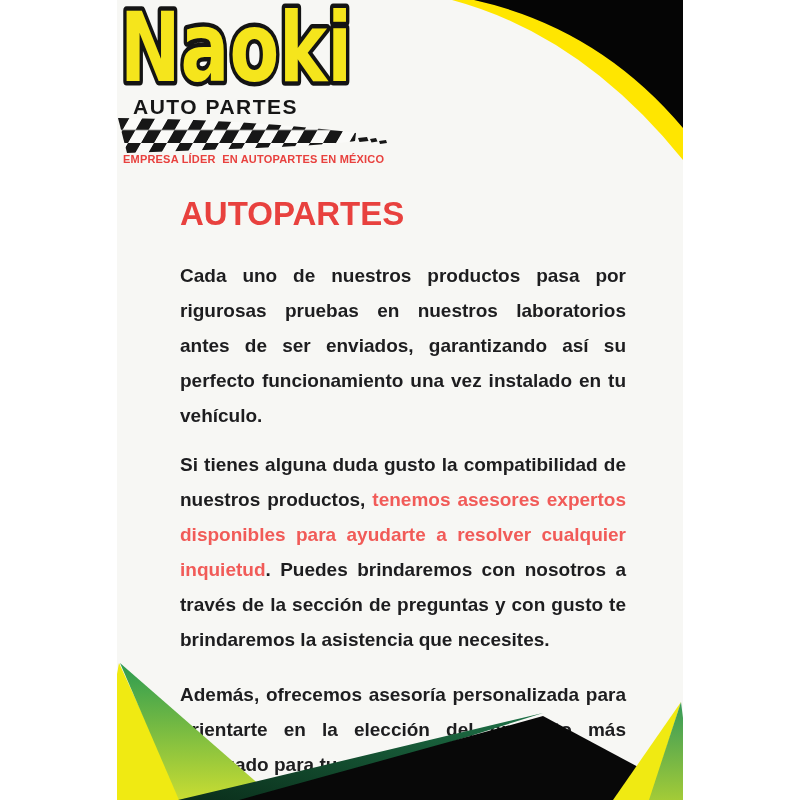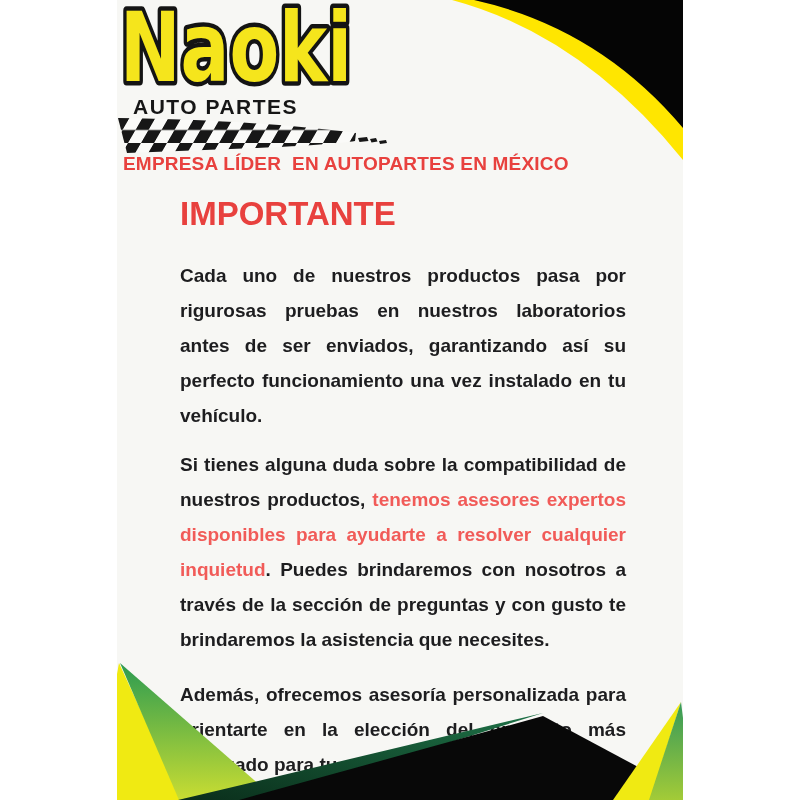--- a/index.html
+++ b/index.html
@@ -24,21 +24,21 @@
   }
   .abs{position:absolute;}
   .corner-svg{left:0;top:0;width:566px;height:170px;}
   .naoki-svg{left:0;top:0;width:366px;height:96px;}
   .autopartes{
     left:16px;top:95px;font-size:21px;font-weight:700;letter-spacing:1.5px;
     color:#161616;white-space:pre;
   }
   .flag-svg{left:0;top:117px;width:272px;height:38px;}
   .tagline{
-    left:6px;top:153px;font-size:19px;font-weight:700;
+    left:6px;top:153px;font-size:11px;font-weight:700;
     color:var(--accent-red);letter-spacing:0.2px;white-space:pre;
   }
   .heading{
     left:63px;top:197px;font-size:33px;font-weight:700;line-height:1;
     color:var(--accent-red);letter-spacing:0px;white-space:pre;
   }
   .copy{
     left:63px;top:258px;width:446px;
     font-size:19px;font-weight:700;line-height:35px;color:var(--text-dark);
     text-align:justify;
@@ -72,25 +72,25 @@
         <rect width="13" height="13" fill="#171717"></rect>
         <rect x="13" y="13" width="13" height="13" fill="#171717"></rect>
       </pattern>
     </defs>
     <path d="M1,1 L10,36 L140,31 C190,29 225,26 238,24 L239,16 C180,8 90,2 1,1 Z" fill="url(#chk)"></path>
     <path d="M241,21 l9,-1 1.5,4 -9,1 z M253,22 l6,-1 1.5,3.5 -6,1 z M262,24 l7,-1 1,3 -7,1 z" fill="#171717"></path>
   </svg>
 
   <div class="abs tagline">EMPRESA LÍDER  EN AUTOPARTES EN MÉXICO</div>
 
-  <h1 class="abs heading" style="margin:0">IMPORTANTE</h1>
+  <h1 class="abs heading" style="margin:0">AUTOPARTES</h1>
 
   <div class="abs copy">
     <p class="p1"><span>Cada uno de nuestros productos pasa por rigurosas pruebas en nuestros laboratorios antes de ser enviados, garantizando así su perfecto funcionamiento una vez instalado en tu vehículo.</span></p>
-    <p class="p2"><span>Si tienes alguna duda sobre la compatibilidad de nuestros productos, </span><span class="red-seg">tenemos asesores expertos disponibles para ayudarte a resolver cualquier inquietud</span><span>. Puedes brindaremos con nosotros a través de la sección de preguntas y con gusto te brindaremos la asistencia que necesites.</span></p>
+    <p class="p2"><span>Si tienes alguna duda gusto la compatibilidad de nuestros productos, </span><span class="red-seg">tenemos asesores expertos disponibles para ayudarte a resolver cualquier inquietud</span><span>. Puedes brindaremos con nosotros a través de la sección de preguntas y con gusto te brindaremos la asistencia que necesites.</span></p>
     <p class="p3"><span>Además, ofrecemos asesoría personalizada para orientarte en la elección del producto más adecuado para tu vehículo.</span></p>
   </div>
 
   <svg class="abs bottom-svg" viewBox="0 0 566 140" preserveAspectRatio="none">
     <defs>
       <linearGradient id="gradLeft" x1="0" y1="0" x2="0" y2="1">
         <stop offset="0" style="stop-color:var(--green-mid)"></stop>
         <stop offset="1" style="stop-color:var(--green-light)"></stop>
       </linearGradient>
       <linearGradient id="gradRight" x1="0" y1="0" x2="0" y2="1">

